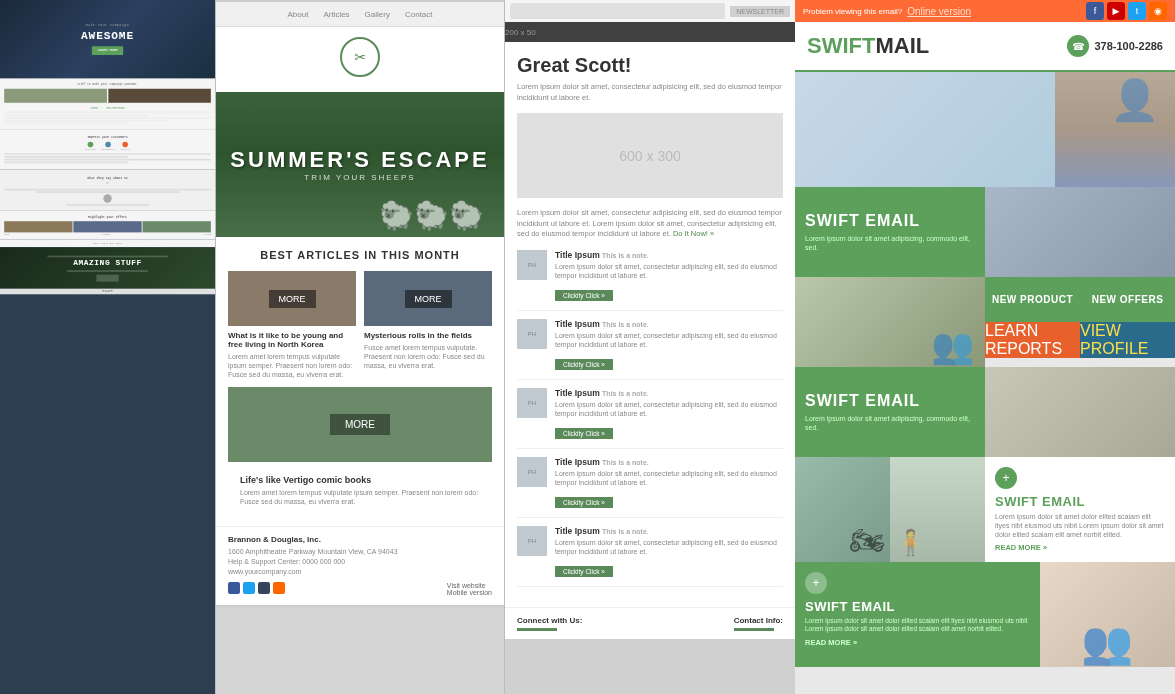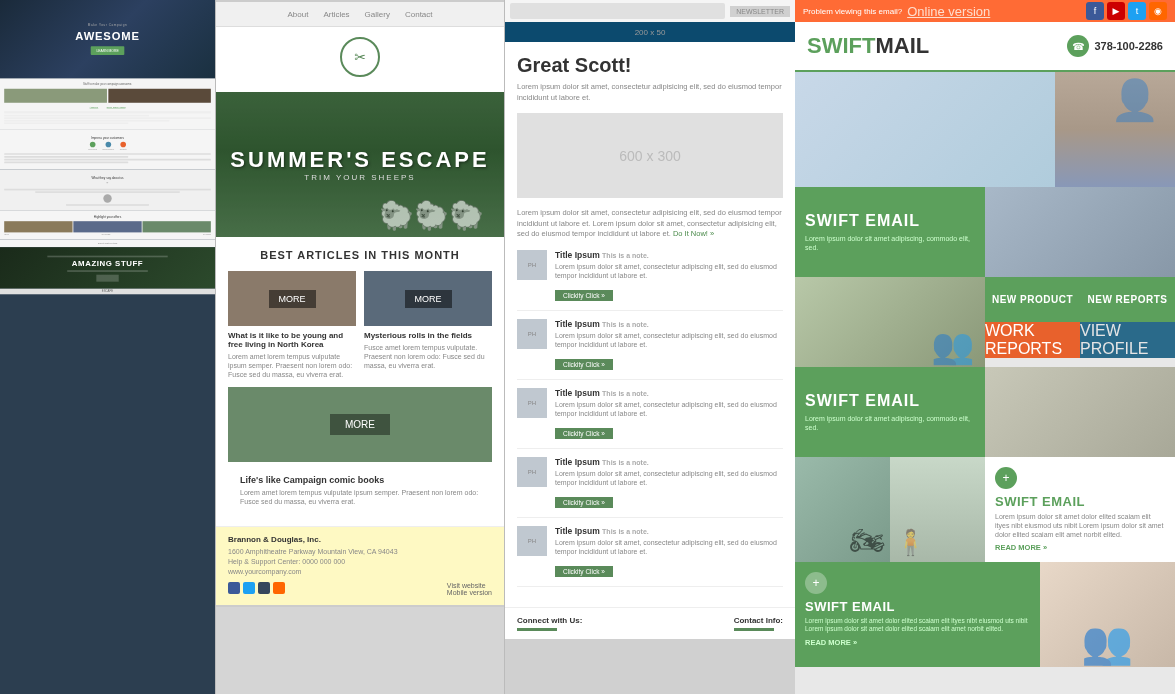--- a/index.html
+++ b/index.html
@@ -63,39 +63,39 @@
     .p2-article-img { height: 55px; background: #8a7a6a; position: relative; margin-bottom: 5px; display: flex; align-items: center; justify-content: center; }
     .p2-article-img2 { background: #5a6a7a; }
     .p2-more-btn { background: rgba(0,0,0,0.5); color: white; font-size: 9px; padding: 4px 10px; }
     .p2-article-title { font-size: 8px; font-weight: bold; color: #333; margin-bottom: 3px; }
     .p2-article-text { font-size: 7px; color: #888; line-height: 1.3; }
     .p2-full-img { position: relative; height: 75px; background: #6a8a6a; display: flex; align-items: center; justify-content: center; margin: 5px 0; }
     .p2-full-img-more { background: rgba(0,0,0,0.4); color: white; font-size: 10px; padding: 5px 15px; }
     .p2-vertigo { background: white; padding: 8px 12px; }
     .p2-vertigo-title { font-size: 9px; font-weight: bold; color: #333; margin-bottom: 3px; }
     .p2-vertigo-text { font-size: 7px; color: #888; line-height: 1.3; }
-    .p2-footer { background: #fef9c3; padding: 8px 12px; border-top: 1px solid #eee; }
+    .p2-footer { background: #ffffff; padding: 8px 12px; border-top: 1px solid #eee; }
     .p2-footer-company { font-size: 8px; font-weight: bold; color: #333; margin-bottom: 3px; }
     .p2-footer-address { font-size: 7px; color: #888; line-height: 1.4; }
     .p2-footer-cols { display: flex; justify-content: space-between; margin-top: 5px; }
     .p2-footer-col { font-size: 7px; color: #666; }
     .p2-social-icons { display: flex; gap: 3px; margin-bottom: 3px; }
     .p2-social { width: 12px; height: 12px; border-radius: 2px; }
     .p2-fb { background: #3b5998; }
     .p2-tw { background: #1da1f2; }
     .p2-tu { background: #35465c; }
     .p2-rs { background: #ff6600; }
 
     
     .panel3 { width: 290px; background: #d0d0d0; overflow: hidden; flex-shrink: 0; }
     .p3-topbar { background: #f5f5f5; height: 22px; display: flex; align-items: center; }
     .p3-topbar-input { flex: 1; background: #e0e0e0; height: 16px; margin: 0 5px; border-radius: 2px; }
     .p3-newsletter-btn { background: #d0d0d0; font-size: 7px; color: #888; padding: 2px 6px; margin-right: 5px; }
     .p3-content { background: white; }
-    .p3-banner-area { background: #0c4a6e; height: 20px; display: flex; align-items: center; justify-content: center; }
+    .p3-banner-area { background: #404040; height: 20px; display: flex; align-items: center; }
     .p3-banner-text { font-size: 8px; color: #999; }
     .p3-main { padding: 12px; }
     .p3-headline { font-size: 20px; font-weight: 900; color: #333; margin-bottom: 5px; }
     .p3-intro { font-size: 7.5px; color: #888; line-height: 1.4; margin-bottom: 10px; }
     .p3-placeholder-img { background: #e0e0e0; height: 85px; display: flex; align-items: center; justify-content: center; margin-bottom: 10px; }
     .p3-placeholder-text { font-size: 14px; color: #bbb; }
     .p3-body-text { font-size: 7.5px; color: #888; line-height: 1.4; margin-bottom: 10px; }
     .p3-link { color: #4a8a4a; }
     .p3-item { display: flex; gap: 8px; margin-bottom: 8px; padding-bottom: 8px; border-bottom: 1px solid #eee; }
     .p3-item-thumb { width: 30px; height: 30px; background: #c0c8d0; flex-shrink: 0; display: flex; align-items: center; justify-content: center; font-size: 6px; color: #888; }
@@ -105,21 +105,21 @@
     .p3-item-text { font-size: 7px; color: #888; line-height: 1.3; margin-bottom: 4px; }
     .p3-item-btn { background: #5a8a5a; color: white; font-size: 6.5px; padding: 2px 8px; display: inline-block; }
     .p3-bottom { padding: 8px 12px; border-top: 1px solid #eee; }
     .p3-connect { font-size: 8px; font-weight: bold; color: #333; margin-bottom: 3px; }
     .p3-connect-bar { height: 3px; background: #5a8a5a; width: 40px; }
 
     
     .panel4 { width: 380px; background: #e8e8e8; overflow-y: auto; overflow-x: hidden; flex-shrink: 0; }
     .p4-problem-bar { background: #ff6b35; height: 22px; display: flex; align-items: center; justify-content: space-between; padding: 0 8px; }
     .p4-problem-text { font-size: 8px; color: white; }
-    .p4-problem-link { font-size: 13px; color: #ffddcc; text-decoration: underline; }
+    .p4-problem-link { font-size: 10px; color: #ffddcc; text-decoration: underline; }
     .p4-social-top { display: flex; gap: 3px; }
     .p4-social-btn { width: 18px; height: 18px; border-radius: 3px; display: flex; align-items: center; justify-content: center; font-size: 9px; color: white; }
     .p4-fb { background: #3b5998; }
     .p4-yt { background: #cc0000; }
     .p4-tw { background: #1da1f2; }
     .p4-rss { background: #ff6600; }
     .p4-header-bar { background: white; height: 50px; display: flex; align-items: center; justify-content: space-between; padding: 0 12px; border-bottom: 2px solid #5ca05c; }
     .p4-logo { font-size: 22px; font-weight: 700; }
     .p4-logo-swift { color: #5ca05c; }
     .p4-logo-mail { color: #333; }
@@ -131,37 +131,37 @@
 
     .p4-grid { display: grid; grid-template-columns: 1fr 1fr; gap: 0; }
     .p4-swift-card { background: #5ca05c; padding: 10px; color: white; height: 90px; display: flex; flex-direction: column; justify-content: center; }
     .p4-swift-title { font-size: 16px; font-weight: 900; letter-spacing: 1px; margin-bottom: 4px; }
     .p4-swift-text { font-size: 7px; color: #ccffcc; line-height: 1.3; }
     .p4-img-placeholder { background: #a8b8c8; height: 90px; }
 
     .p4-four-btns { display: grid; grid-template-columns: 1fr 1fr; gap: 0; }
     .p4-btn-green { background: #5ca05c; color: white; height: 45px; display: flex; flex-direction: column; align-items: center; justify-content: center; font-size: 10px; font-weight: bold; letter-spacing: 0.5px; }
     .p4-btn-orange { background: #e8612c; color: white; }
-    .p4-btn-teal { background: #2a6a8a; color: #e5e5e5; }
+    .p4-btn-teal { background: #2a6a8a; color: #fde047; }
 
     .p4-swift-card2 { background: #5ca05c; padding: 10px; color: white; height: 90px; display: flex; flex-direction: column; justify-content: center; }
     .p4-img3 { background: #a8b8c8; height: 90px; }
     .p4-big-icon { width: 22px; height: 22px; background: #5ca05c; border-radius: 50%; display: flex; align-items: center; justify-content: center; color: white; font-size: 12px; margin-bottom: 5px; }
     .p4-big-title { font-size: 13px; font-weight: 900; color: #5ca05c; letter-spacing: 0.5px; margin-bottom: 3px; }
     .p4-big-text { font-size: 7px; color: #888; line-height: 1.3; }
     .p4-read-more { font-size: 7.5px; color: #5ca05c; font-weight: bold; margin-top: 4px; display: block; }
     .p4-bottom-icon { width: 22px; height: 22px; background: rgba(255,255,255,0.3); border-radius: 50%; display: flex; align-items: center; justify-content: center; font-size: 12px; margin-bottom: 5px; }
     .p4-bottom-title { font-size: 13px; font-weight: 900; letter-spacing: 0.5px; margin-bottom: 3px; }
     .p4-bottom-text { font-size: 6.5px; color: #ccffcc; line-height: 1.3; }
 
     
     .panel4::-webkit-scrollbar { display: none; }
 
     
-    .panel1-scroll { overflow: hidden; height: 694px; }
+    .panel1-scroll { overflow: hidden; height: 694px; font-family: Liberation Mono, monospace; }
     .panel2-scroll { overflow: hidden; height: 694px; }
     .panel3-scroll { overflow: hidden; height: 694px; }
   </style>
 </head>
 <body>
 
 <div class="panel1 panel1-scroll">
   <div style="transform: scale(0.28); transform-origin: top left; width: 768px; line-height: 1.2;">
 
     <div class="p1-hero" style="height:280px; background: linear-gradient(135deg, #1a2a3a 0%, #2c4060 50%, #1a3040 100%);">
@@ -292,21 +292,21 @@
           <div class="p2-article-title">Mysterious rolls in the fields</div>
           <div class="p2-article-text">Fusce amet lorem tempus vulputate. Praesent non lorem odo: Fusce sed du massa, eu viverra erat.</div>
         </div>
       </div>
 
       <div class="p2-full-img">
         <div class="p2-full-img-more">MORE</div>
       </div>
 
       <div class="p2-vertigo">
-        <div class="p2-vertigo-title">Life's like Campaign comic books</div>
+        <div class="p2-vertigo-title">Life's like Vertigo comic books</div>
         <div class="p2-vertigo-text">Lorem amet lorem tempus vulputate ipsum semper. Praesent non lorem odo: Fusce sed du massa, eu viverra erat.</div>
       </div>
     </div>
 
     <div class="p2-footer">
       <div class="p2-footer-company">Brannon &amp; Douglas, Inc.</div>
       <div class="p2-footer-address">1600 Amphitheatre Parkway Mountain View, CA 94043<br>Help &amp; Support Center: 0000 000 000<br>www.yourcompany.com</div>
       <div class="p2-footer-cols">
         <div class="p2-footer-col">
           <div class="p2-social-icons">
@@ -449,22 +449,22 @@
 
   <div style="display:flex;">
     <div style="width:190px;position:relative;">
       <div style="width:190px;height:90px;background:linear-gradient(135deg,#b8c8a8 0%,#8a9878 100%);position:relative;overflow:hidden;">
         <div style="position:absolute;bottom:0;right:10px;font-size:35px;opacity:0.5;">👥</div>
       </div>
     </div>
     <div style="flex:1;">
       <div class="p4-four-btns">
         <div class="p4-btn-green">NEW PRODUCT</div>
-        <div class="p4-btn-green">NEW REPORTS</div>
-        <div class="p4-btn-orange">WORK REPORTS</div>
+        <div class="p4-btn-green">NEW OFFERS</div>
+        <div class="p4-btn-orange">LEARN REPORTS</div>
         <div class="p4-btn-teal">VIEW PROFILE</div>
       </div>
     </div>
   </div>
 
   <div class="p4-grid">
     <div class="p4-swift-card2">
       <div class="p4-swift-title">SWIFT EMAIL</div>
       <div class="p4-swift-text">Lorem ipsum dolor sit amet adipiscing, commodo elit, sed.</div>
     </div>

